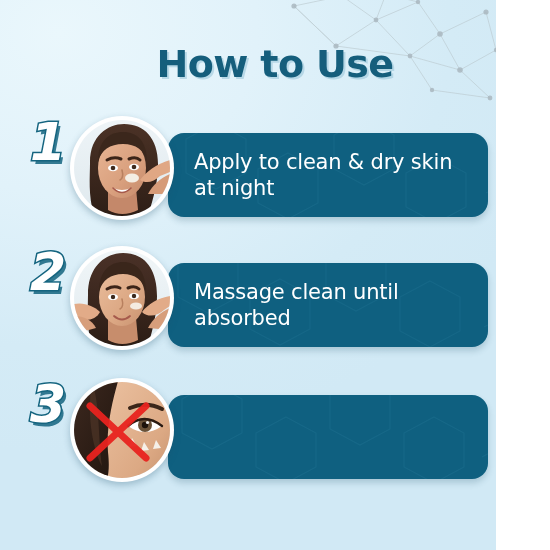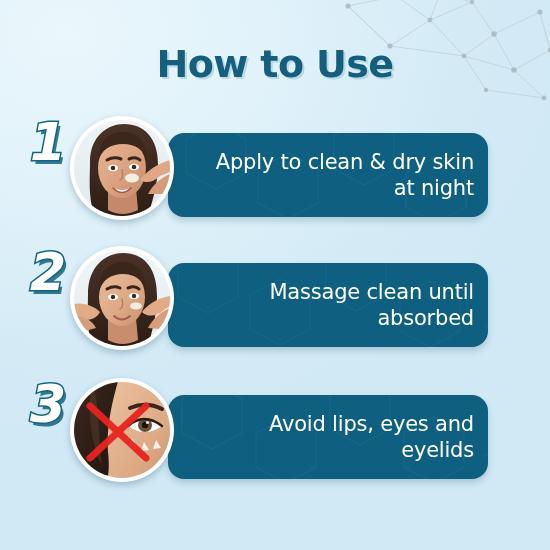--- a/index.html
+++ b/index.html
@@ -8,21 +8,21 @@
   }
   body {
     width: 550px;
     height: 550px;
     overflow: hidden;
     font-family: "Liberation Sans", sans-serif;
   }
 
   #poster {
     position: relative;
-    width: 550px;
+    width: 496px;
     height: 550px;
     background:
       radial-gradient(ellipse 520px 420px at 12% 6%, #eaf7fc 0%, #e1f2fa 38%, #d4ebf6 75%, #d1e9f5 100%);
     overflow: hidden;
   }
 
   
   .netdeco {
     position: absolute;
     top: -6px;
@@ -106,21 +106,20 @@
     position: absolute;
     left: 168px;
     top: 19px;
     width: 320px;
     height: 84px;
     background: #0f6080;
     border-radius: 16px;
     box-shadow: 0 4px 6px rgba(30, 80, 105, 0.22);
     z-index: 2;
     overflow: hidden;
-    text-align: right;
   }
   .banner .hexes {
     position: absolute;
     inset: 0;
     opacity: 0.5;
     pointer-events: none;
   }
   .banner-text {
     position: absolute;
     left: 26px;
@@ -355,17 +354,16 @@
     <div class="banner">
       <svg class="hexes" viewBox="0 0 320 84" preserveAspectRatio="none">
         <g stroke="#2b7e9c" stroke-width="1.2" fill="none" opacity="0.55">
           <path d="M44 -12 L74 4 L74 38 L44 54 L14 38 L14 4 Z"></path>
           <path d="M118 22 L148 38 L148 72 L118 88 L88 72 L88 38 Z"></path>
           <path d="M192 -16 L222 0 L222 34 L192 50 L162 34 L162 0 Z"></path>
           <path d="M266 22 L296 38 L296 72 L266 88 L236 72 L236 38 Z"></path>
           <path d="M314 -4 L344 12 L344 46 L314 62"></path>
         </g>
       </svg>
-      <div class="banner-text">Avoid lips, eyes and eyelids</div>
     </div>
   </div>
 
 </div>
 
 </body></html>

